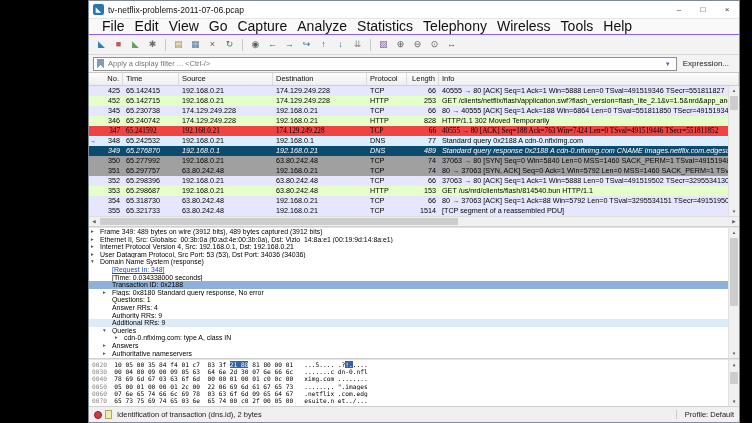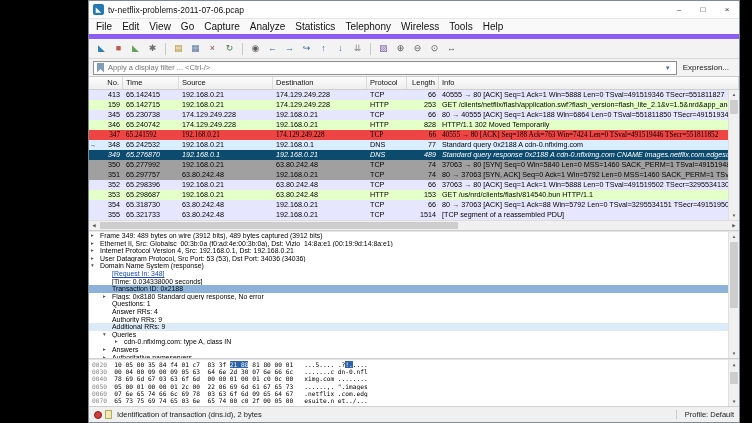--- a/index.html
+++ b/index.html
@@ -6,21 +6,21 @@
   html,body{width:752px;height:423px;overflow:hidden}
   body{background:#000;font-family:"Liberation Sans",sans-serif;-webkit-font-smoothing:antialiased}
   #window{position:absolute;left:88px;top:0;width:652px;height:423px;background:#f0f0f0;
     border:1px solid #7f8a94;display:flex;flex-direction:column;overflow:hidden}
   
   .titlebar{flex:0 0 18px;background:#fff;display:flex;align-items:center;padding-left:4px;font-size:8.5px;color:#111;border-bottom:1px solid #e6e6e6}
   .appicon{width:11px;height:11px;border-radius:2px;background:#2478b4;color:#fff;font-size:7px;line-height:11px;text-align:center;margin-right:4px}
   .winbtns{margin-left:auto;display:flex;height:100%}
   .winbtn{width:24px;height:100%;text-align:center;font-size:8px;line-height:17px;color:#333}
   
-  .menubar{flex:0 0 16px;background:#f9f9f9;display:flex;align-items:center;font-size:10px;color:#111;padding-left:2px;border-bottom:5px solid #8b5cf6}
+  .menubar{flex:0 0 16px;background:#f9f9f9;display:flex;align-items:center;font-size:14px;color:#111;padding-left:8px;border-bottom:1px solid #8b5cf6}
   .menu-item{padding:0 5px;line-height:15px}
   
   .toolbar{flex:0 0 20px;background:#f3f3f3;display:flex;align-items:center;padding-left:4px;border-bottom:1px solid #d9d9d9}
   .ticon{width:15px;height:15px;line-height:14px;text-align:center;font-size:9px;margin:0 1px}
   .tsep{width:1px;height:12px;background:#c8c8c8;margin:0 4px}
   
   .filterbar{flex:0 0 18px;background:#f3f3f3;display:flex;align-items:center;padding:0 4px;border-bottom:1px solid #c9c9c9}
   .filterbox{flex:1;height:14px;background:#fff;border:1px solid #8f8f8f;display:flex;align-items:center;padding:0 3px}
   .bookmark{width:7px;height:10px;background:#7f9db9;clip-path:polygon(0 0,100% 0,100% 100%,50% 65%,0 100%);margin-right:4px}
   .filterbox input{flex:1;border:none;outline:none;font-size:7.5px;font-family:"Liberation Sans",sans-serif;color:#333;background:transparent}
@@ -141,30 +141,30 @@
       <span class="hcell c-time">Time</span>
       <span class="hcell c-src">Source</span>
       <span class="hcell c-dst">Destination</span>
       <span class="hcell c-proto">Protocol</span>
       <span class="hcell c-len">Length</span>
       <span class="hcell c-info">Info</span>
     </div>
 
   <div class="plbody">
       <div class="prow" style="background: rgb(231, 230, 255);">
-        <span class="cell c-no">413</span>
+        <span class="cell c-no">425</span>
         <span class="cell c-time">65.142415</span>
         <span class="cell c-src">192.168.0.21</span>
         <span class="cell c-dst">174.129.249.228</span>
         <span class="cell c-proto">TCP</span>
         <span class="cell c-len">66</span>
         <span class="cell c-info">40555 → 80 [ACK] Seq=1 Ack=1 Win=5888 Len=0 TSval=491519346 TSecr=551811827</span>
       </div>
       <div class="prow" style="background: rgb(228, 255, 199);">
-        <span class="cell c-no">159</span>
+        <span class="cell c-no">452</span>
         <span class="cell c-time">65.142715</span>
         <span class="cell c-src">192.168.0.21</span>
         <span class="cell c-dst">174.129.249.228</span>
         <span class="cell c-proto">HTTP</span>
         <span class="cell c-len">253</span>
         <span class="cell c-info">GET /clients/netflix/flash/application.swf?flash_version=flash_lite_2.1&amp;v=1.5&amp;nrd&amp;app_and</span>
       </div>
       <div class="prow" style="background: rgb(231, 230, 255);">
         <span class="cell c-no">345</span>
         <span class="cell c-time">65.230738</span>

